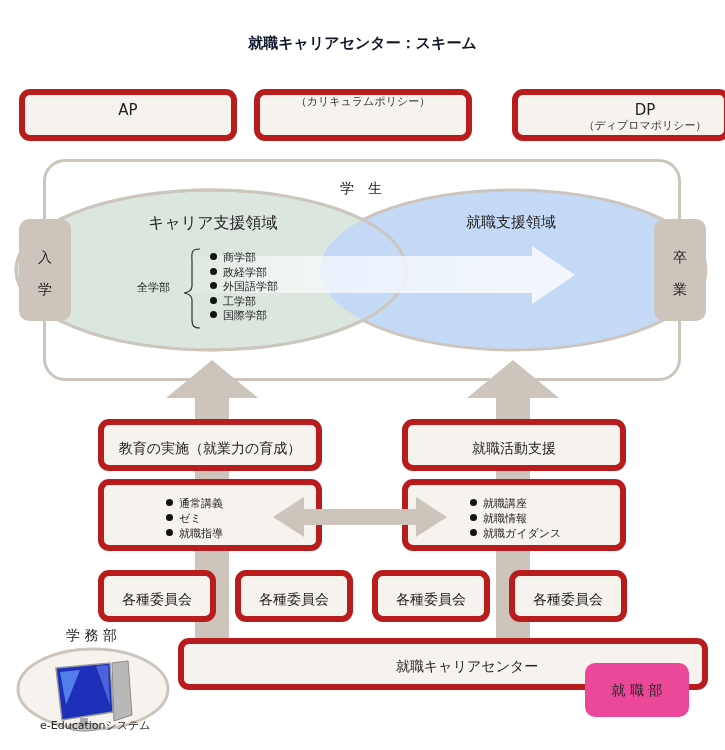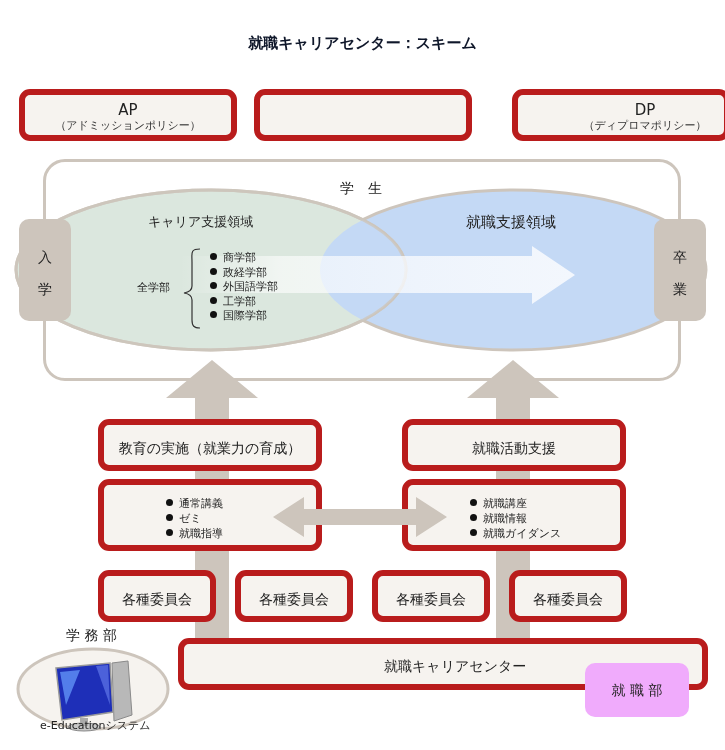--- a/index.html
+++ b/index.html
@@ -19,23 +19,23 @@
   .smalllist .b { display:inline-block; width:7px; height:7px; border-radius:50%; background:#111; margin-right:6px; vertical-align:1px; }
   .mid { font-size:14px; text-align:center; }
 </style>
 </head>
 <body>
 
 <div class="abs title">就職キャリアセンター：スキーム</div>
 
 <div class="box policy" style="left:19px;">
   <div class="h">AP</div>
-  <div class="s">（アドミッションポリシー）</div>
 </div>
 <div class="box policy" style="left:254px;">
+  <div class="s">（カリキュラムポリシー）</div>
 </div>
 <div class="box policy" style="left:512px;padding-left:48px;">
   <div class="h">DP</div>
   <div class="s">（ディプロマポリシー）</div>
 </div>
 
 <div class="frame"></div>
 
 <svg class="main" width="725" height="750">
 
@@ -73,21 +73,21 @@
 <div class="tab" style="left:19px;">
   <div>入</div>
   <div>学</div>
 </div>
 <div class="tab" style="left:654px;">
   <div>卒</div>
   <div>業</div>
 </div>
 
 <div class="lbl" style="left:340px; top:180px;">学　生</div>
-<div class="lbl" style="left:148px; top:213px; font-size:13px;">キャリア支援領域</div>
+<div class="lbl" style="left:148px; top:213px; font-size:16px;">キャリア支援領域</div>
 <div class="lbl" style="left:466px; top:213px; font-size:15px;">就職支援領域</div>
 <div class="lbl" style="left:137px; top:280px; font-size:11px;">全学部</div>
 
 <div class="smalllist" style="left:210px; top:251px;">
   <div><span class="b"></span><span>商学部</span></div>
   <div><span class="b"></span><span>政経学部</span></div>
   <div><span class="b"></span><span>外国語学部</span></div>
   <div><span class="b"></span><span>工学部</span></div>
   <div><span class="b"></span><span>国際学部</span></div>
 </div>
@@ -117,23 +117,23 @@
 <svg class="main" width="725" height="750" style="pointer-events:none;">
   <polygon points="273,517 304,497 304,509 416,509 416,497 447,517 416,537 416,525 304,525 304,537" fill="#cdc5bc"></polygon>
 </svg>
 
 <div class="box mid" style="left:98px; top:570px; width:118px; height:52px; line-height:46px;"><span>各種委員会</span></div>
 <div class="box mid" style="left:235px; top:570px; width:118px; height:52px; line-height:46px;"><span>各種委員会</span></div>
 <div class="box mid" style="left:372px; top:570px; width:118px; height:52px; line-height:46px;"><span>各種委員会</span></div>
 <div class="box mid" style="left:509px; top:570px; width:118px; height:52px; line-height:46px;"><span>各種委員会</span></div>
 
 <div class="box" style="left:178px; top:638px; width:530px; height:52px;">
-  <div class="lbl" style="left:200px; top:14px;">就職キャリアセンター</div>
+  <div class="lbl" style="left:212px; top:14px;">就職キャリアセンター</div>
 </div>
-<div class="abs" style="left:585px; top:663px; width:104px; height:54px; background:#f0abfc; border-radius:10px; text-align:center; line-height:54px; font-size:14px;">
+<div class="abs" style="left:585px; top:663px; width:104px; height:54px; background:#ec4899; border-radius:10px; text-align:center; line-height:54px; font-size:14px;">
   <span>就 職 部</span>
 </div>
 
 <div class="lbl" style="left:66px; top:627px;">学 務 部</div>
 <svg class="main" width="725" height="750">
   <ellipse cx="93" cy="689" rx="75" ry="40" fill="#f6f3ef" stroke="#cdc5bc" stroke-width="3"></ellipse>
 
   <g>
     <polygon points="112,663 128,661 132,715 114,721" fill="#b8b8b8" stroke="#8a8a8a" stroke-width="1"></polygon>
     <polygon points="56,668 110,663 113,712 62,720" fill="#1e2fb8" stroke="#999" stroke-width="1.5"></polygon>

